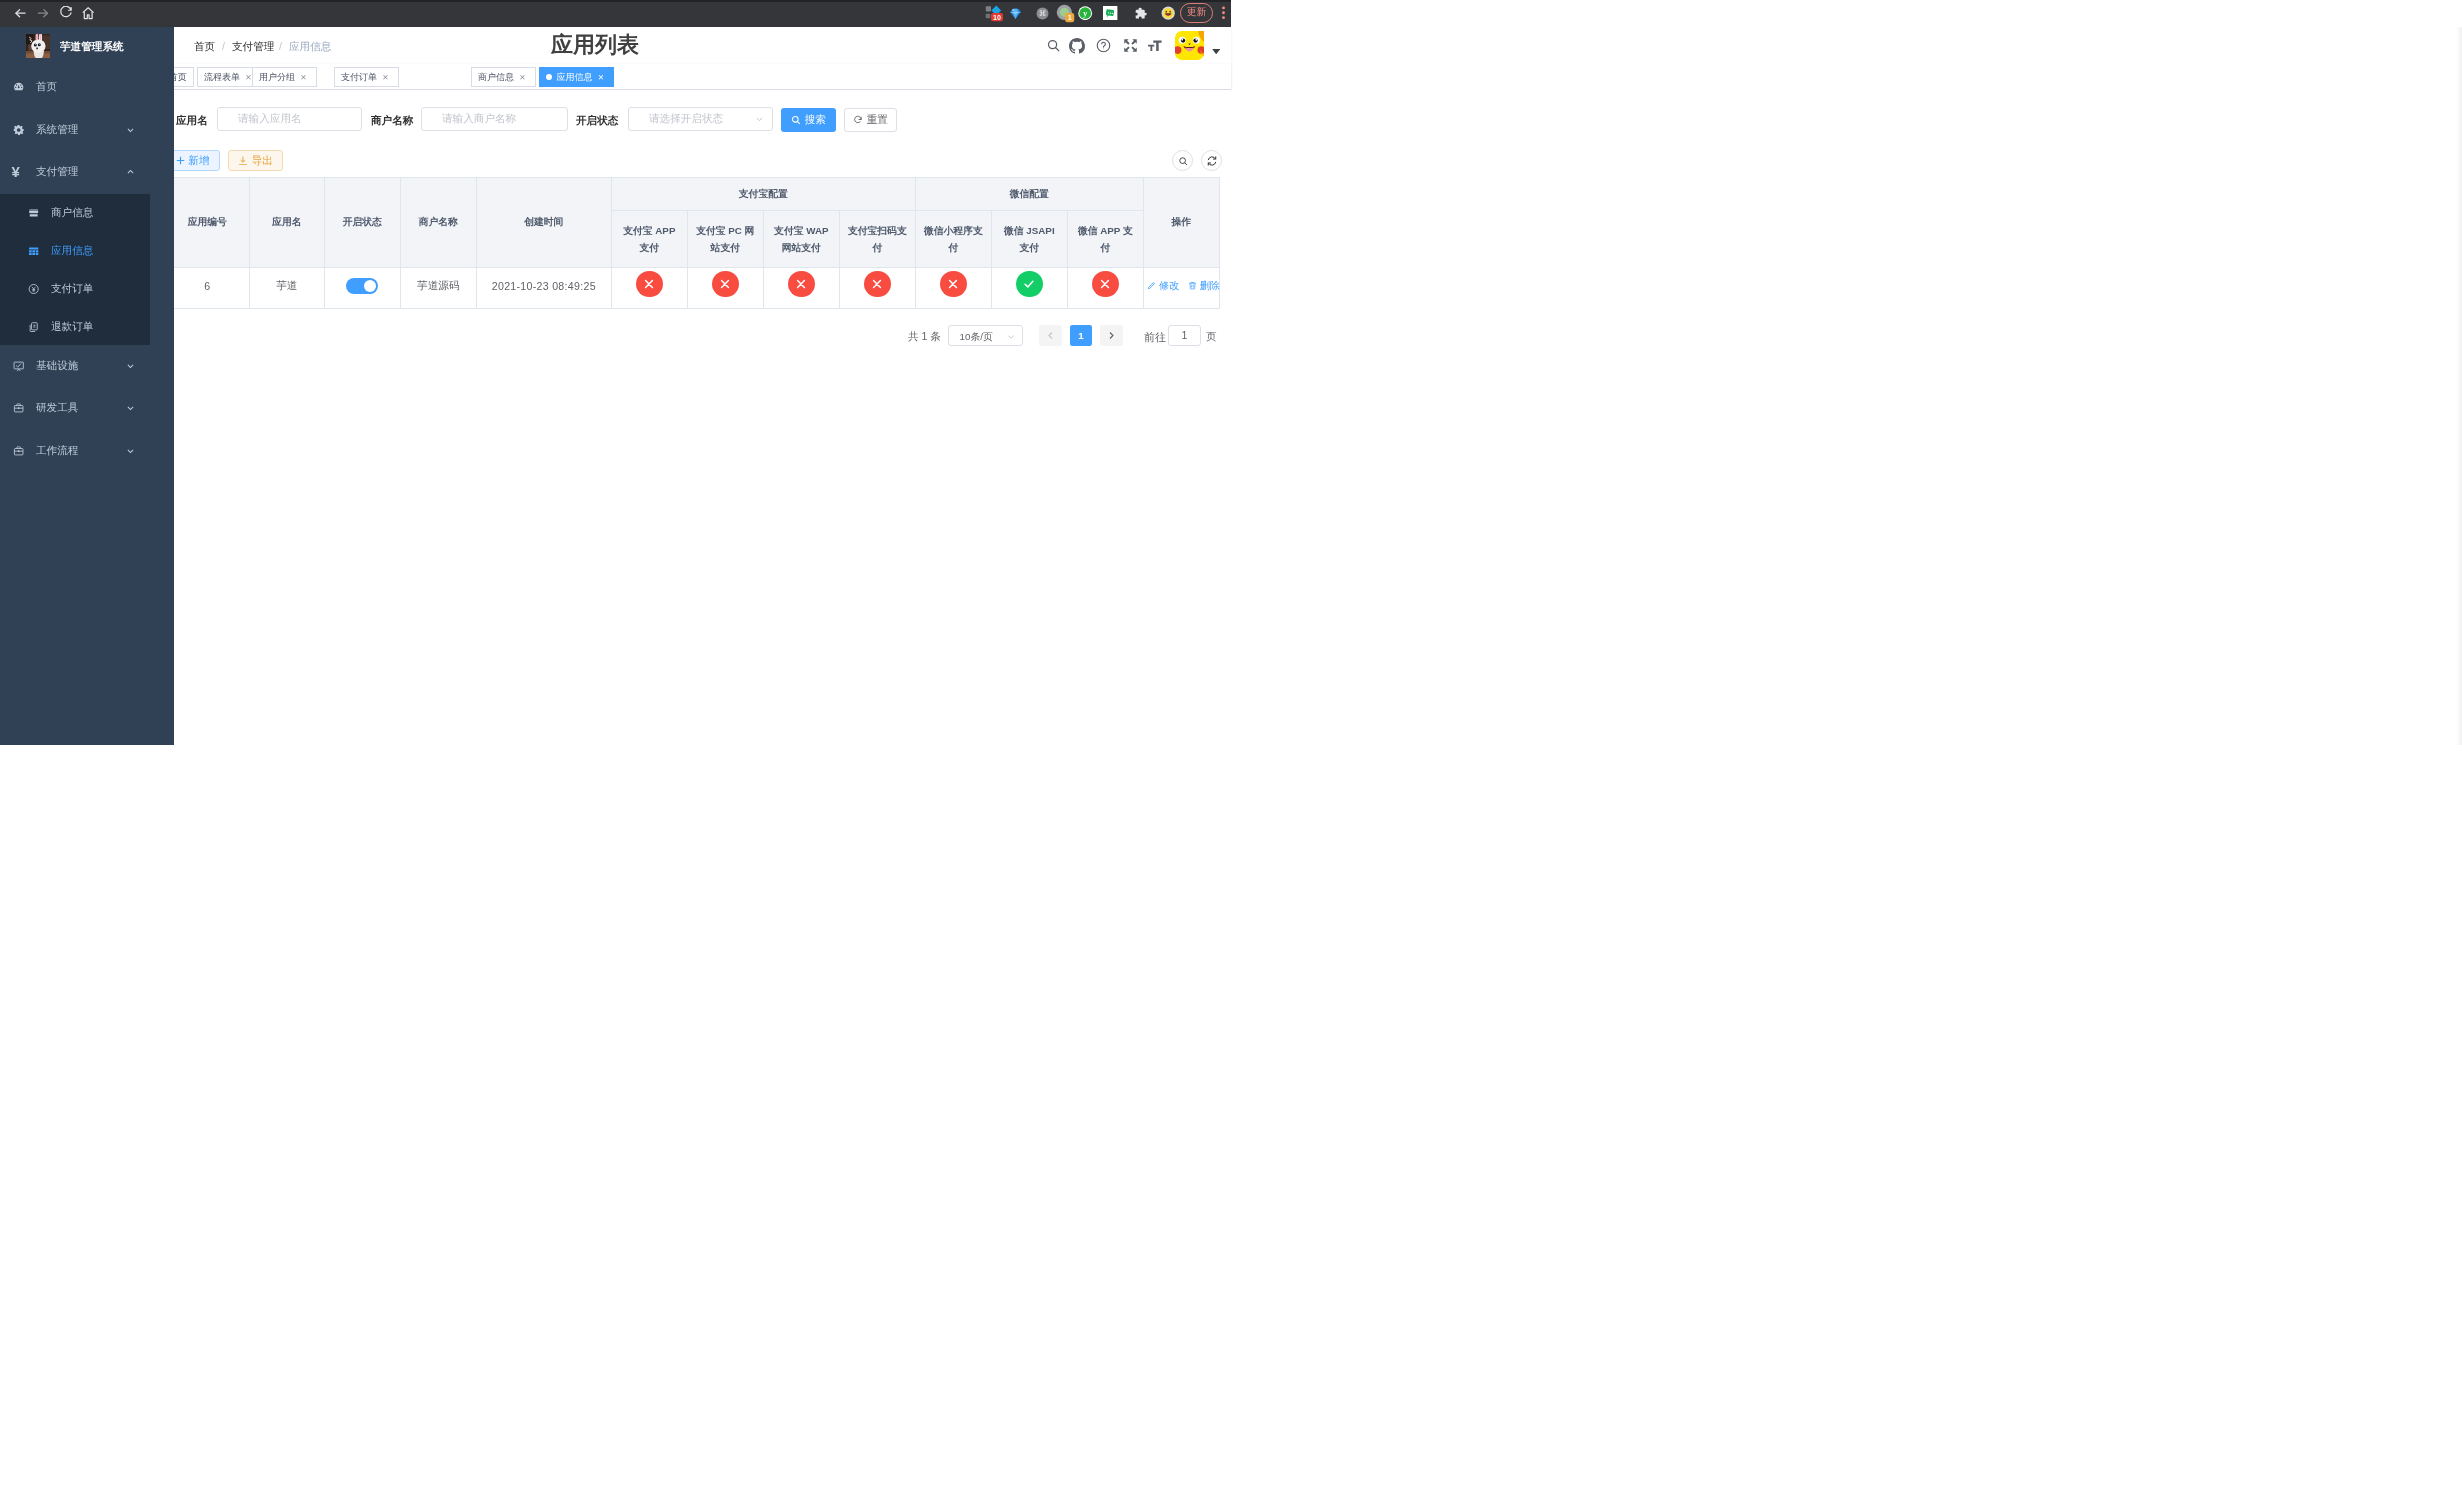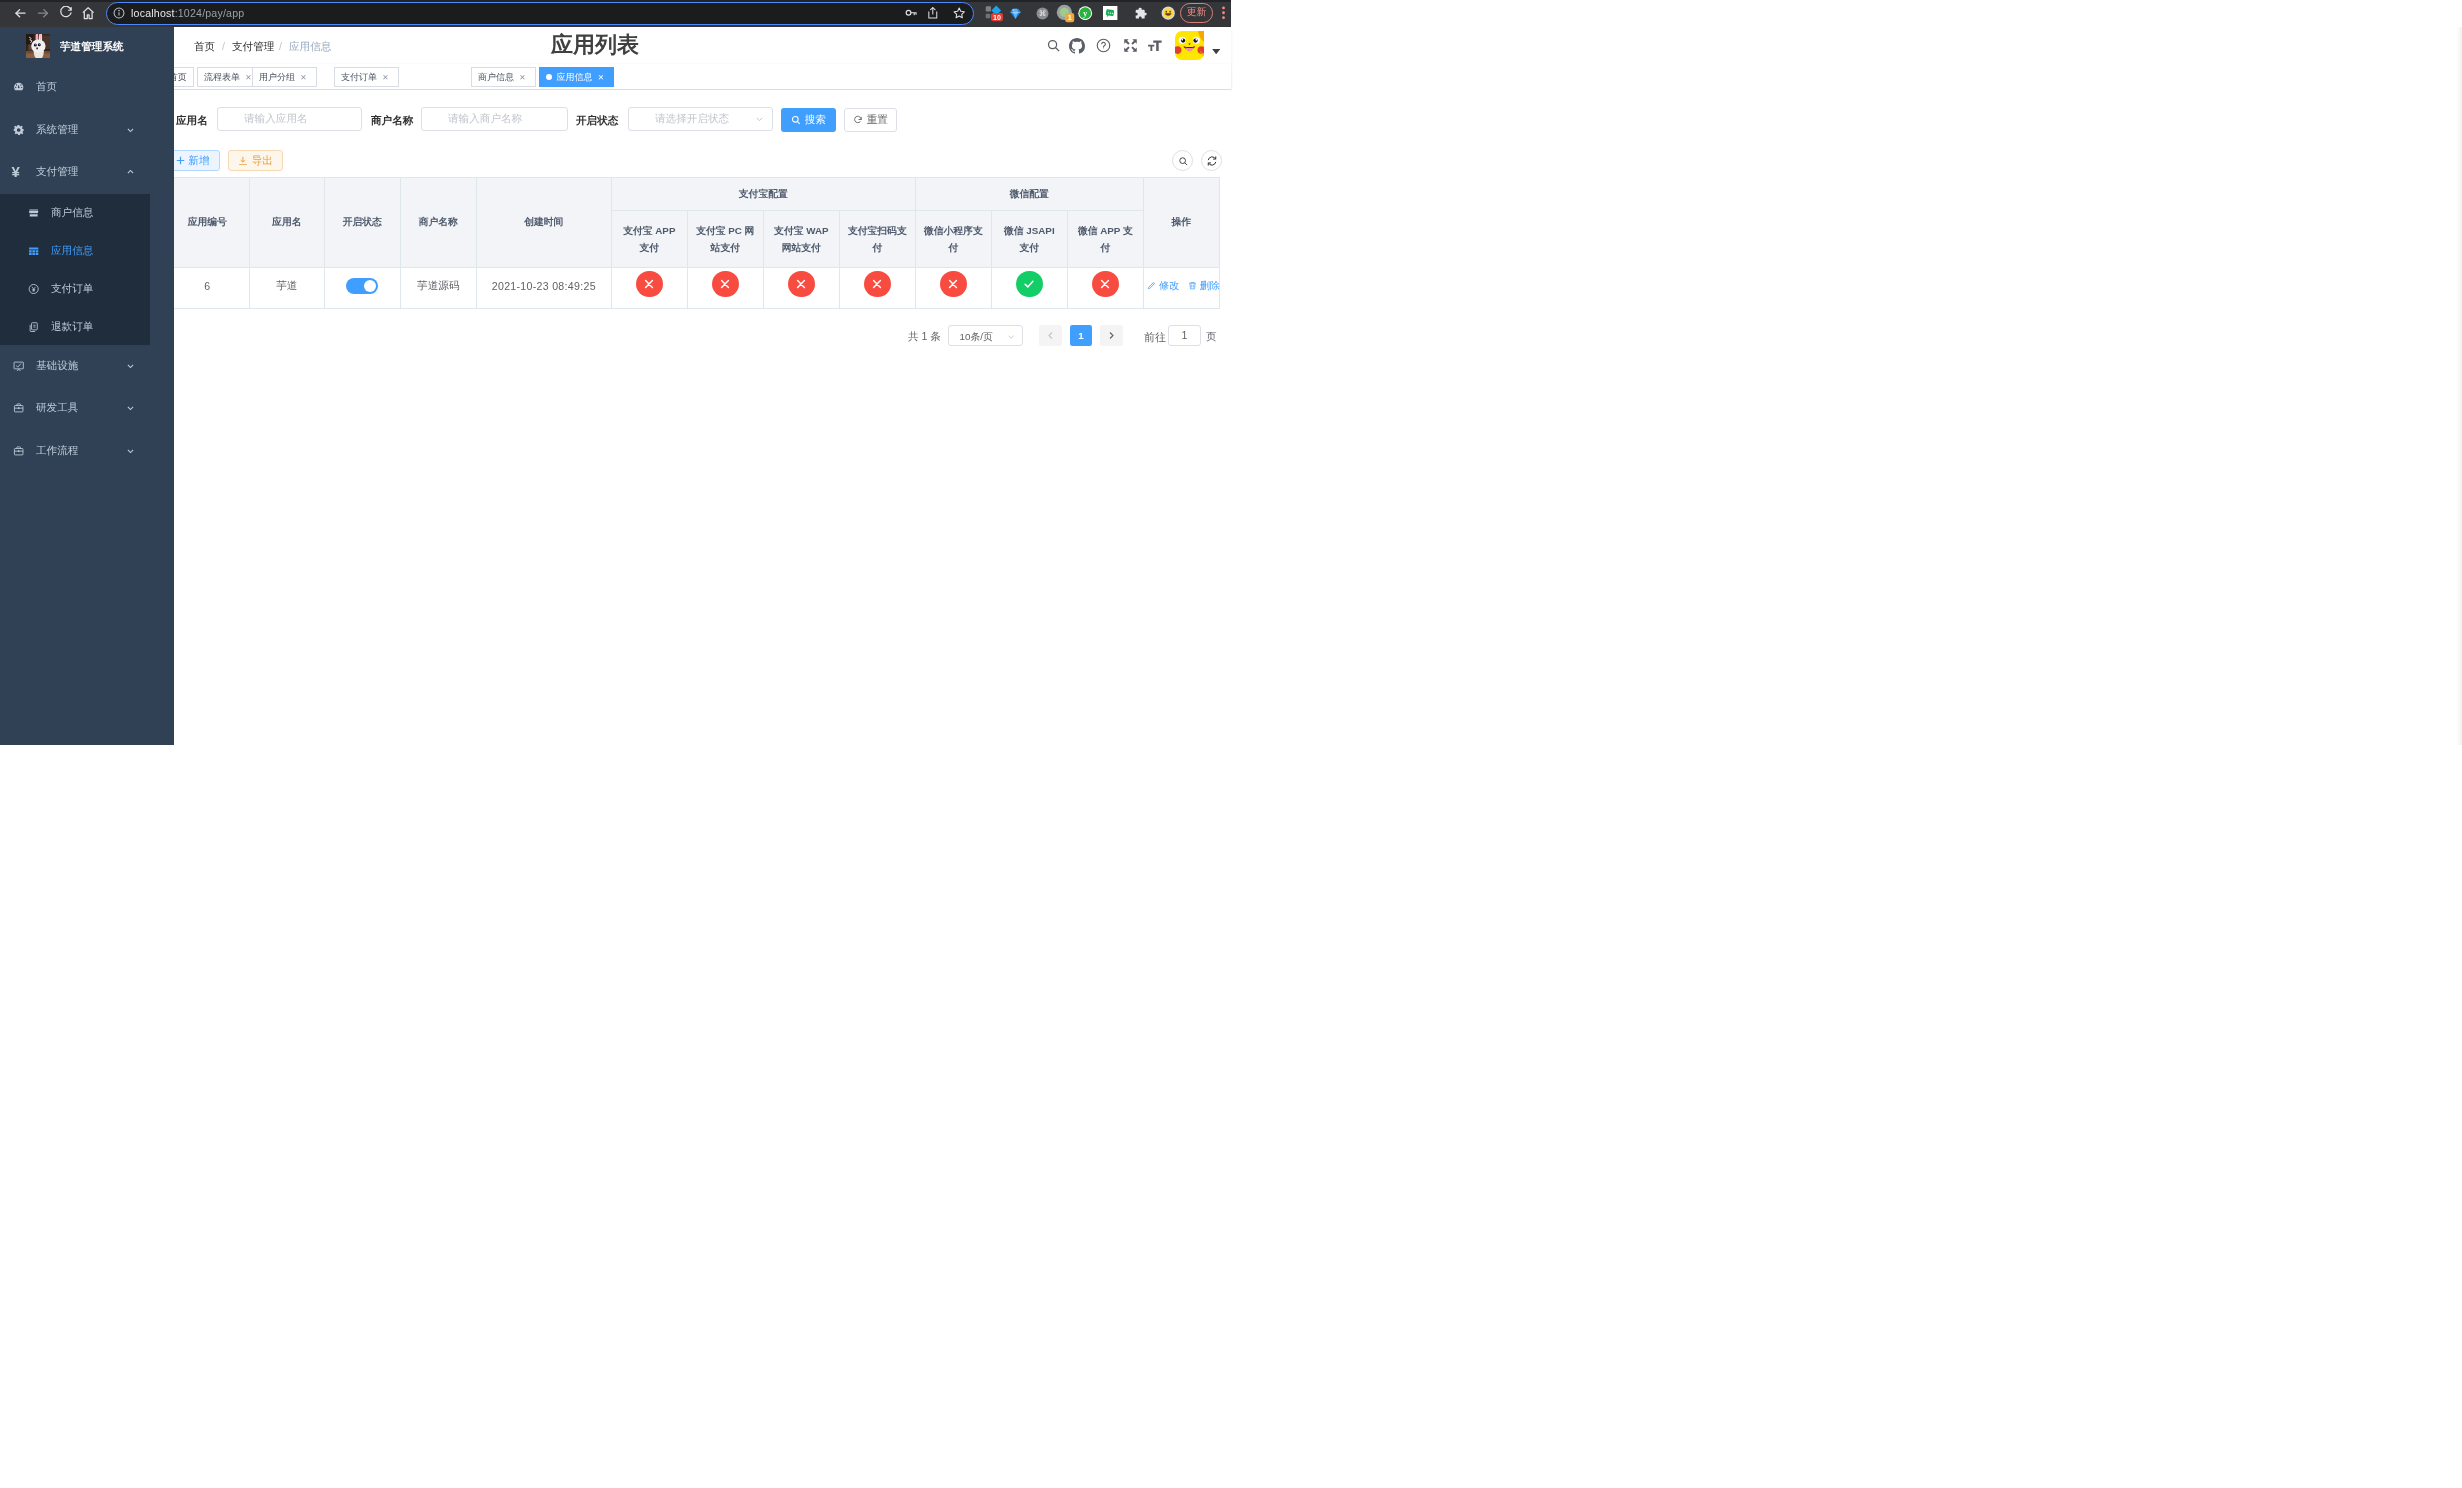--- a/index.html
+++ b/index.html
@@ -31,21 +31,21 @@
 .hicon { position:absolute; top:0; height:38px; display:flex; align-items:center; justify-content:center; color:#5a5e66; }
 
 #tagsbar { position:absolute; left:150px; top:64px; width:1081px; height:26px; background:#fff; border-bottom:0.8px solid #d8dce5; box-shadow:0 0.8px 2.3px 0 rgba(0,0,0,.12), 0 0 2.3px 0 rgba(0,0,0,.04); }
 .tag { position:absolute; top:3.4px; height:19.7px; line-height:19px; background:#fff; border:0.8px solid #d8dce5; color:#495060; font-size:9px; padding:0 6px; cursor:default; white-space:nowrap; }
 .tag.active { background:#409eff; border-color:#409eff; color:#fff; } .tag.active .x { color:#fff; }
 .tag .dot { display:inline-block; width:6px; height:6px; border-radius:50%; background:#fff; margin-right:4.5px; position:relative; top:-0.8px; }
 .tag .x { display:inline-block; width:12px; text-align:center; font-size:7.6px; margin-left:0; color:#8c919c; }
 
 #content { position:absolute; left:150px; top:90px; width:1081px; height:654px; background:#fff; }
 .flabel { position:absolute; font-size:10.6px; font-weight:bold; color:#303133; top:23.5px; }
-.finput { position:absolute; top:17.4px; height:24px; border:0.8px solid #dcdfe6; border-radius:3px; background:#fff; font-size:10.6px; color:#c0c4cc; display:flex; align-items:center; padding-left:26px; }
+.finput { position:absolute; top:17.4px; height:24px; border:0.8px solid #dcdfe6; border-radius:3px; background:#fff; font-size:10.6px; color:#c0c4cc; display:flex; align-items:center; padding-left:20px; }
 .btn { position:absolute; border-radius:3px; font-size:10.6px; display:flex; align-items:center; justify-content:center; }
 
 #tbl { position:absolute; left:14.8px; top:87px; border-collapse:collapse; table-layout:fixed; }
 #tbl th, #tbl td { border:0.8px solid #dfe6ec; text-align:center; font-weight:bold; color:#4f5a6c; font-size:9.8px; padding:0; }
 #tbl th { background:#f2f4f8; }
 #tbl td { color:#606266; font-weight:normal; background:#fff; font-size:10.6px; }
 .th1 { height:32px; display:flex; align-items:center; justify-content:center; }
 .th2 { height:56px; display:flex; flex-direction:column; align-items:center; justify-content:center; line-height:17.4px; }
 .thbig { height:89px; display:flex; align-items:center; justify-content:center; }
 .statusdot { display:inline-block; width:26.5px; height:26.5px; border-radius:50%; vertical-align:middle; position:relative; top:-4.2px; }
@@ -73,43 +73,20 @@
   <div class="cicon" style="left:58px;width:15px;">
     <svg width="13.6" height="13.6" viewBox="0 0 24 24" fill="none" stroke="#dee1e6" stroke-width="2.2" stroke-linecap="round">
         <path d="M21.5 7.5V2.8m0 4.7h-4.7m4.4-.2A9.2 9.2 0 1 0 21.2 12"></path>
       </svg>
   </div>
 
   <div class="cicon" style="left:81px;width:15px;">
     <svg width="14.4" height="14.4" viewBox="0 0 24 24" fill="none" stroke="#dee1e6" stroke-width="2.1" stroke-linejoin="round">
         <path d="M3 11L12 3l9 8"></path>
         <path d="M5.5 9.5V21h5v-6h3v6h5V9.5"></path>
-      </svg>
-  </div>
-  <div id="urlbar">
-    <svg style="margin-left:6px" width="12" height="12" viewBox="0 0 16 16" fill="none" stroke="#bdc1c6" stroke-width="1.4">
-        <circle cx="8" cy="8" r="6.6"></circle>
-        <line x1="8" y1="7" x2="8" y2="11.4"></line>
-        <circle cx="8" cy="4.8" r="0.4" fill="#bdc1c6"></circle>
-      </svg>
-    <div id="urltext">localhost<span class="dim">:1024/pay/app</span></div>
-
-    <svg style="position:absolute;right:55px" width="13.6" height="13.6" viewBox="0 0 24 24" fill="none" stroke="#dee1e6" stroke-width="2">
-        <circle cx="8" cy="12" r="4.2"></circle>
-        <path d="M12.2 12h9.3M18 12v3.4M21.3 12v2.6" stroke-linecap="round"></path>
-      </svg>
-
-    <svg style="position:absolute;right:33px" width="13.6" height="13.6" viewBox="0 0 24 24" fill="none" stroke="#dee1e6" stroke-width="1.8" stroke-linecap="round" stroke-linejoin="round">
-        <path d="M5 10v11h14V10"></path>
-        <path d="M12 14V3"></path>
-        <path d="M8 6.5L12 2.8l4 3.7"></path>
-      </svg>
-
-    <svg style="position:absolute;right:6.8px" width="14.4" height="14.4" viewBox="0 0 24 24" fill="none" stroke="#dee1e6" stroke-width="1.8" stroke-linejoin="round">
-        <path d="M12 3.5l2.6 5.4 5.9.8-4.3 4.1 1 5.8-5.2-2.8-5.2 2.8 1-5.8L3.5 9.7l5.9-.8z"></path>
       </svg>
   </div>
 
   <div class="cicon" style="left:984px;width:19.7px;">
     <svg width="18" height="18" viewBox="0 0 24 24">
       <rect x="1" y="3" width="7" height="7" rx="1" fill="#7d8085"></rect>
       <rect x="1" y="13" width="6" height="6" rx="1" fill="#6f7275"></rect>
       <polygon points="15,2 21.5,8.5 15,15 8.5,8.5" fill="#1ba5e8"></polygon>
       <rect x="8" y="12" width="16" height="11" rx="3" fill="#e33b30"></rect>
       <text x="16" y="21" font-size="9.5" font-weight="bold" fill="#fff" text-anchor="middle" font-family="Liberation Sans,sans-serif">10</text>

